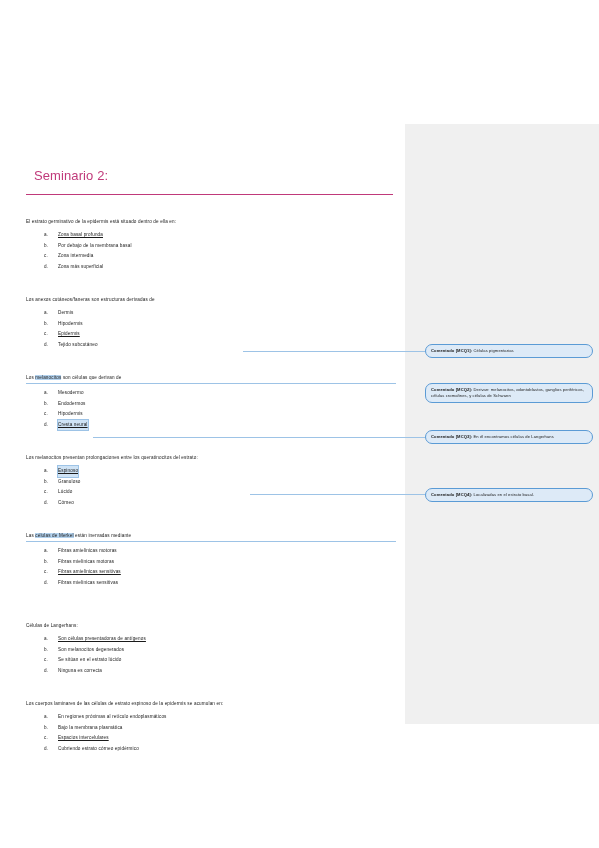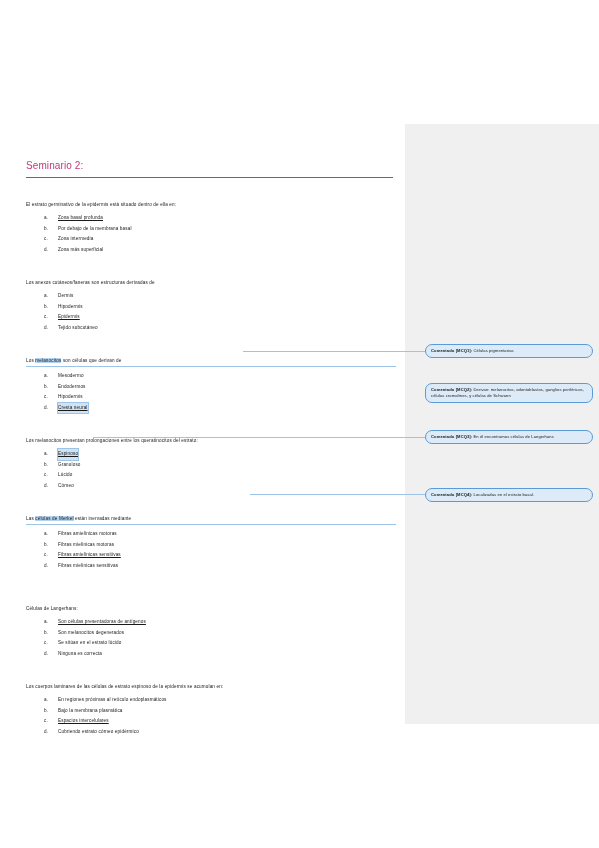--- a/index.html
+++ b/index.html
@@ -35,26 +35,26 @@
 
   .doc-body {
     position: absolute;
     left: 26px;
     top: 160px;
     width: 370px;
   }
 
   
   .title {
-    font-size: 10px;
+    font-size: 13px;
     color: #c0397a;
     font-weight: normal;
     letter-spacing: 0.1px;
     padding-bottom: 3px;
-    margin: 0;
+    margin: 8px;
   }
   .title-rule {
     width: 367px;
     height: 1px;
     background: #c0397a;
     margin-top: 3px;
     margin-bottom: 23px;
   }
 
   

